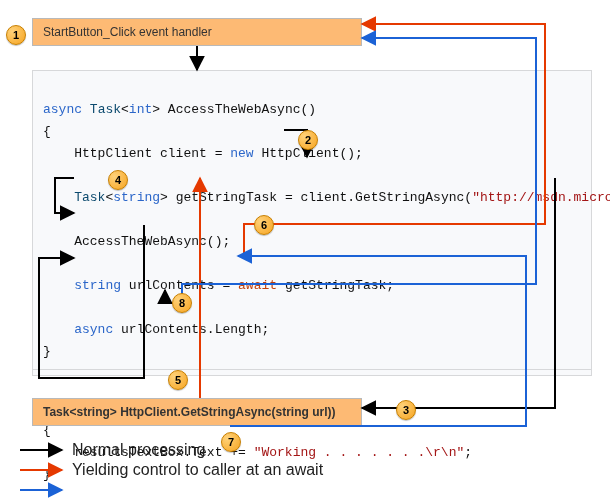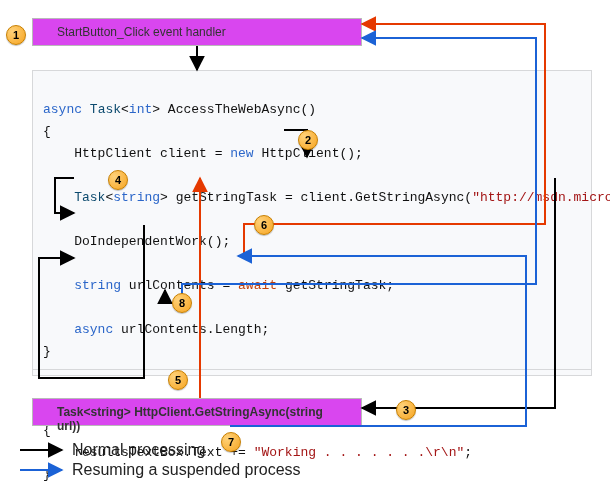--- a/index.html
+++ b/index.html
@@ -10,23 +10,23 @@
     font-size: 12px;
     color: #000;
   }
   .canvas {
     position: relative;
     width: 610px;
     height: 503px;
   }
   .box {
     position: absolute;
-    background: #d946ef;
+    background: #fdba74;
     border: 1px solid #b9b9b9;
-    padding: 6px 24px;
+    padding: 6px 10px;
     box-sizing: border-box;
     font-size: 12px;
     color: #333;
   }
   .codebox {
     position: absolute;
     background: #f8f9fb;
     border: 1px solid #d7d8da;
     font-family: "Courier New", monospace;
     font-size: 13px;
@@ -95,21 +95,21 @@
     <span>StartButton_Click event handler</span>
   </div>
 
   <div class="codebox" style="left:32px; top:70px; width:560px; height:306px;">
 <span class="kw-blue">async</span> <span class="kw-teal">Task</span>&lt;<span class="kw-blue">int</span><span>&gt; AccessTheWebAsync()</span>
 <span>{</span>
 <span>    HttpClient client = </span><span class="kw-blue">new</span><span> HttpClient();</span>
 
 <span>    </span><span class="kw-teal">Task</span><span>&lt;</span><span class="kw-blue">string</span><span>&gt; getStringTask = client.GetStringAsync(</span><span class="str">"http://msdn.microsoft.com"</span>
 
-<span>    DoIndependentWork();</span>
+<span>    AccessTheWebAsync();</span>
 
 <span>    </span><span class="kw-blue">string</span><span> urlContents = </span><span class="kw-mag">await</span><span> getStringTask;</span>
 
 <span>    </span><span class="kw-blue">async</span><span> urlContents.Length;</span>
 <span>}</span>
 <div class="sub">
 <span class="kw-blue">void</span><span> DoIndependentWork()</span>
 <span>{</span>
 <span>    resultsTextBox.Text += </span><span class="str">"Working . . . . . . .\r\n"</span><span>;</span>
 <span>}</span>
@@ -174,24 +174,36 @@
             </defs>
             <line x1="2" y1="10" x2="44" y2="10" stroke="#000" stroke-width="2" marker-end="url(#lmBk)"></line>
           </svg>
       </span>
       <span>Normal processing</span>
     </div>
     <div class="legend-row">
       <span class="legend-swatch">
         <svg width="48" height="20">
             <defs>
+              <marker id="lmRd" viewBox="0 0 10 10" refX="9" refY="5" markerWidth="8" markerHeight="8" orient="auto">
+                <path d="M0,0 L10,5 L0,10 Z" fill="#e53900"></path>
+              </marker>
+            </defs>
+            <line x1="2" y1="10" x2="44" y2="10" stroke="#e53900" stroke-width="2" marker-end="url(#lmRd)"></line>
+          </svg>
+      </span>
+      <span>Yielding control to caller at an await</span>
+    </div>
+    <div class="legend-row">
+      <span class="legend-swatch">
+        <svg width="48" height="20">
+            <defs>
               <marker id="lmBl" viewBox="0 0 10 10" refX="9" refY="5" markerWidth="8" markerHeight="8" orient="auto">
                 <path d="M0,0 L10,5 L0,10 Z" fill="#1b62d6"></path>
               </marker>
             </defs>
             <line x1="2" y1="10" x2="44" y2="10" stroke="#1b62d6" stroke-width="2" marker-end="url(#lmBl)"></line>
           </svg>
       </span>
-      <span>Resuming a suspended process</span>
     </div>
   </div>
 
 </div>
 
 </body></html>

